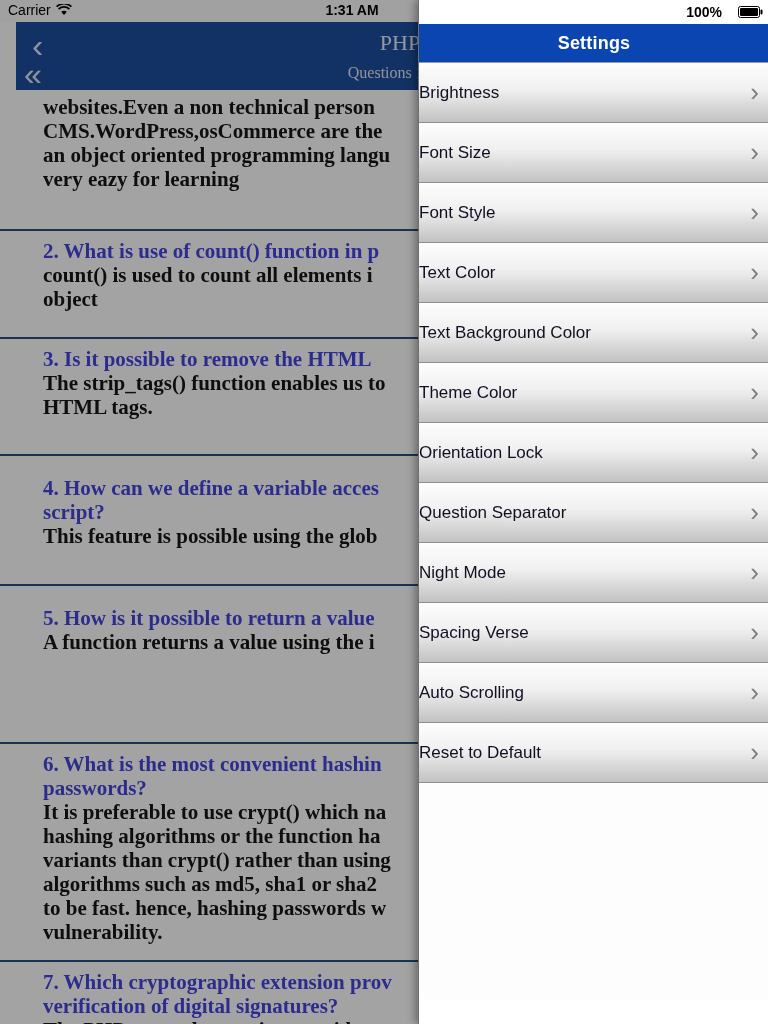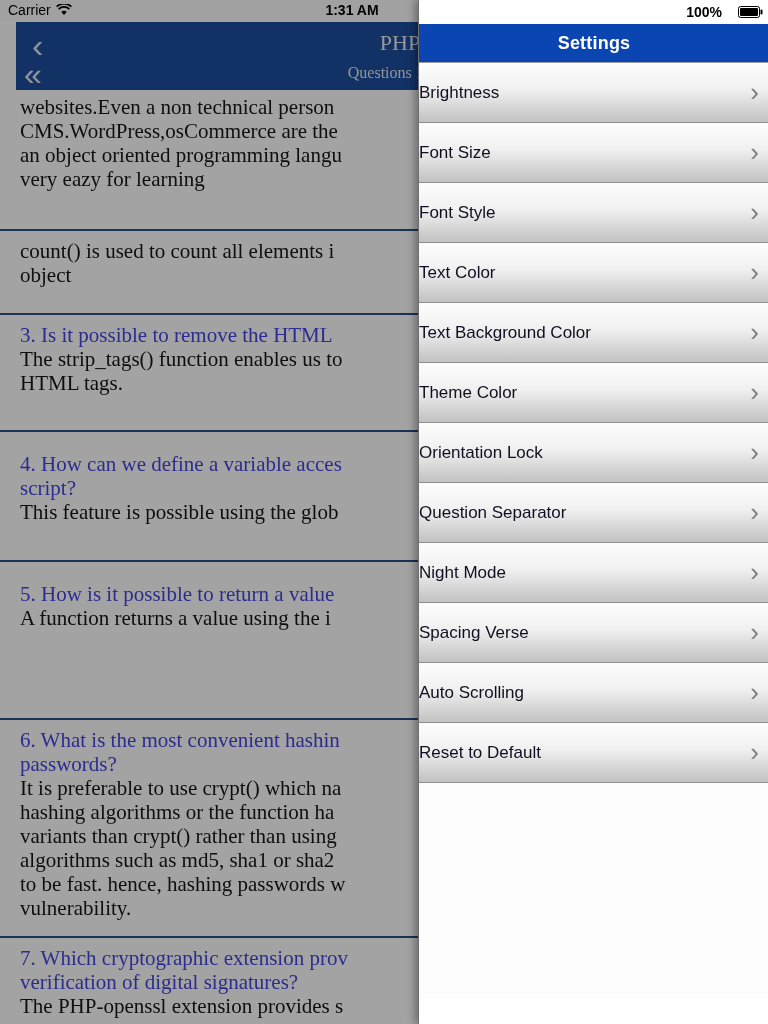--- a/index.html
+++ b/index.html
@@ -38,21 +38,21 @@
   }
   .collapse-icon{
     position:absolute;left:8px;top:36px;font-size:32px;line-height:32px;color:#dfe6f2;cursor:pointer;
   }
   .collapse-icon::after{content:"«";}
   
   .content{
     font-family:"Liberation Serif",serif;font-size:21px;line-height:24px;
     color:#161616;
   }
-  .content .line{white-space:nowrap;padding-left:20px;}
+  .content .line{white-space:nowrap;padding-left:43px;font-weight:bold;}
   .content .q{color:#4646e0;}
   .sep{border-top:2px solid #28507f;height:0;}
   .b1{padding-top:5px;padding-bottom:38px;}
   .b2{padding-top:8px;padding-bottom:26px;}
   .b3{padding-top:8px;padding-bottom:35px;}
   .b4{padding-top:20px;padding-bottom:36px;}
   .b5{padding-top:20px;padding-bottom:88px;}
   .b6{padding-top:8px;padding-bottom:16px;}
   .b7{padding-top:8px;padding-bottom:8px;}
   
@@ -122,20 +122,21 @@
 
     <div class="block b1">
       <div class="line a">websites.Even a non technical person</div>
       <div class="line a">CMS.WordPress,osCommerce are the</div>
       <div class="line a">an object oriented programming langu</div>
       <div class="line a">very eazy for learning</div>
     </div>
     <div class="sep"></div>
 
     <div class="block b2">
+      <div class="line q">2. What is use of count() function in p</div>
       <div class="line a">count() is used to count all elements i</div>
       <div class="line a">object</div>
     </div>
     <div class="sep"></div>
 
     <div class="block b3">
       <div class="line q">3. Is it possible to remove the HTML</div>
       <div class="line a">The strip_tags() function enables us to</div>
       <div class="line a">HTML tags.</div>
     </div>

